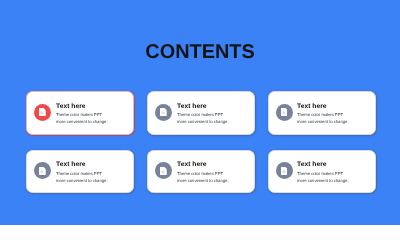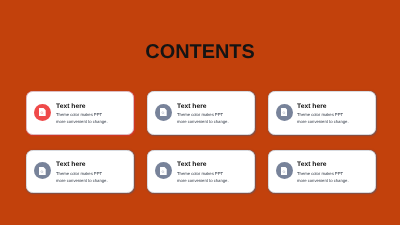--- a/index.html
+++ b/index.html
@@ -1,19 +1,19 @@
 <!DOCTYPE html>
 <html><head>
 <meta charset="utf-8">
 <style>
   html,body{margin:0;padding:0;}
   body{width:400px;height:225px;background:#ffffff;
        font-family:"Liberation Sans",sans-serif;overflow:hidden;
        -webkit-font-smoothing:antialiased;text-rendering:geometricPrecision;}
-  .slide{position:relative;width:400px;height:225px;background:#c2410c;overflow:hidden;}
+  .slide{position:relative;width:400px;height:225px;background:#3b82f6;overflow:hidden;}
   .title{will-change:transform;position:absolute;left:0;right:0;top:42.8px;text-align:center;
          font-size:19.9px;font-weight:bold;color:#141414;line-height:19.9px;}
   .grid{position:absolute;left:26.3px;top:91.2px;width:348.5px;height:102px;}
   .card{position:absolute;width:108px;height:43.6px;border-radius:6.5px;
         border:1px solid #d9dce1;background:#fff;box-sizing:border-box;
         box-shadow:0.6px 0.8px 1.2px 0.0px rgba(73,89,118,0.55);}
   .card.accent{border-color:#ddbdc2;}
   .icon-wrap{position:absolute;left:6.9px;top:11.4px;width:17.2px;height:17.2px;
              border-radius:50%;background:#78839a;color:#78839a;}
   .card.accent{box-shadow:0.55px 0.75px 1.15px 0.0px rgba(217,52,56,0.68);}

